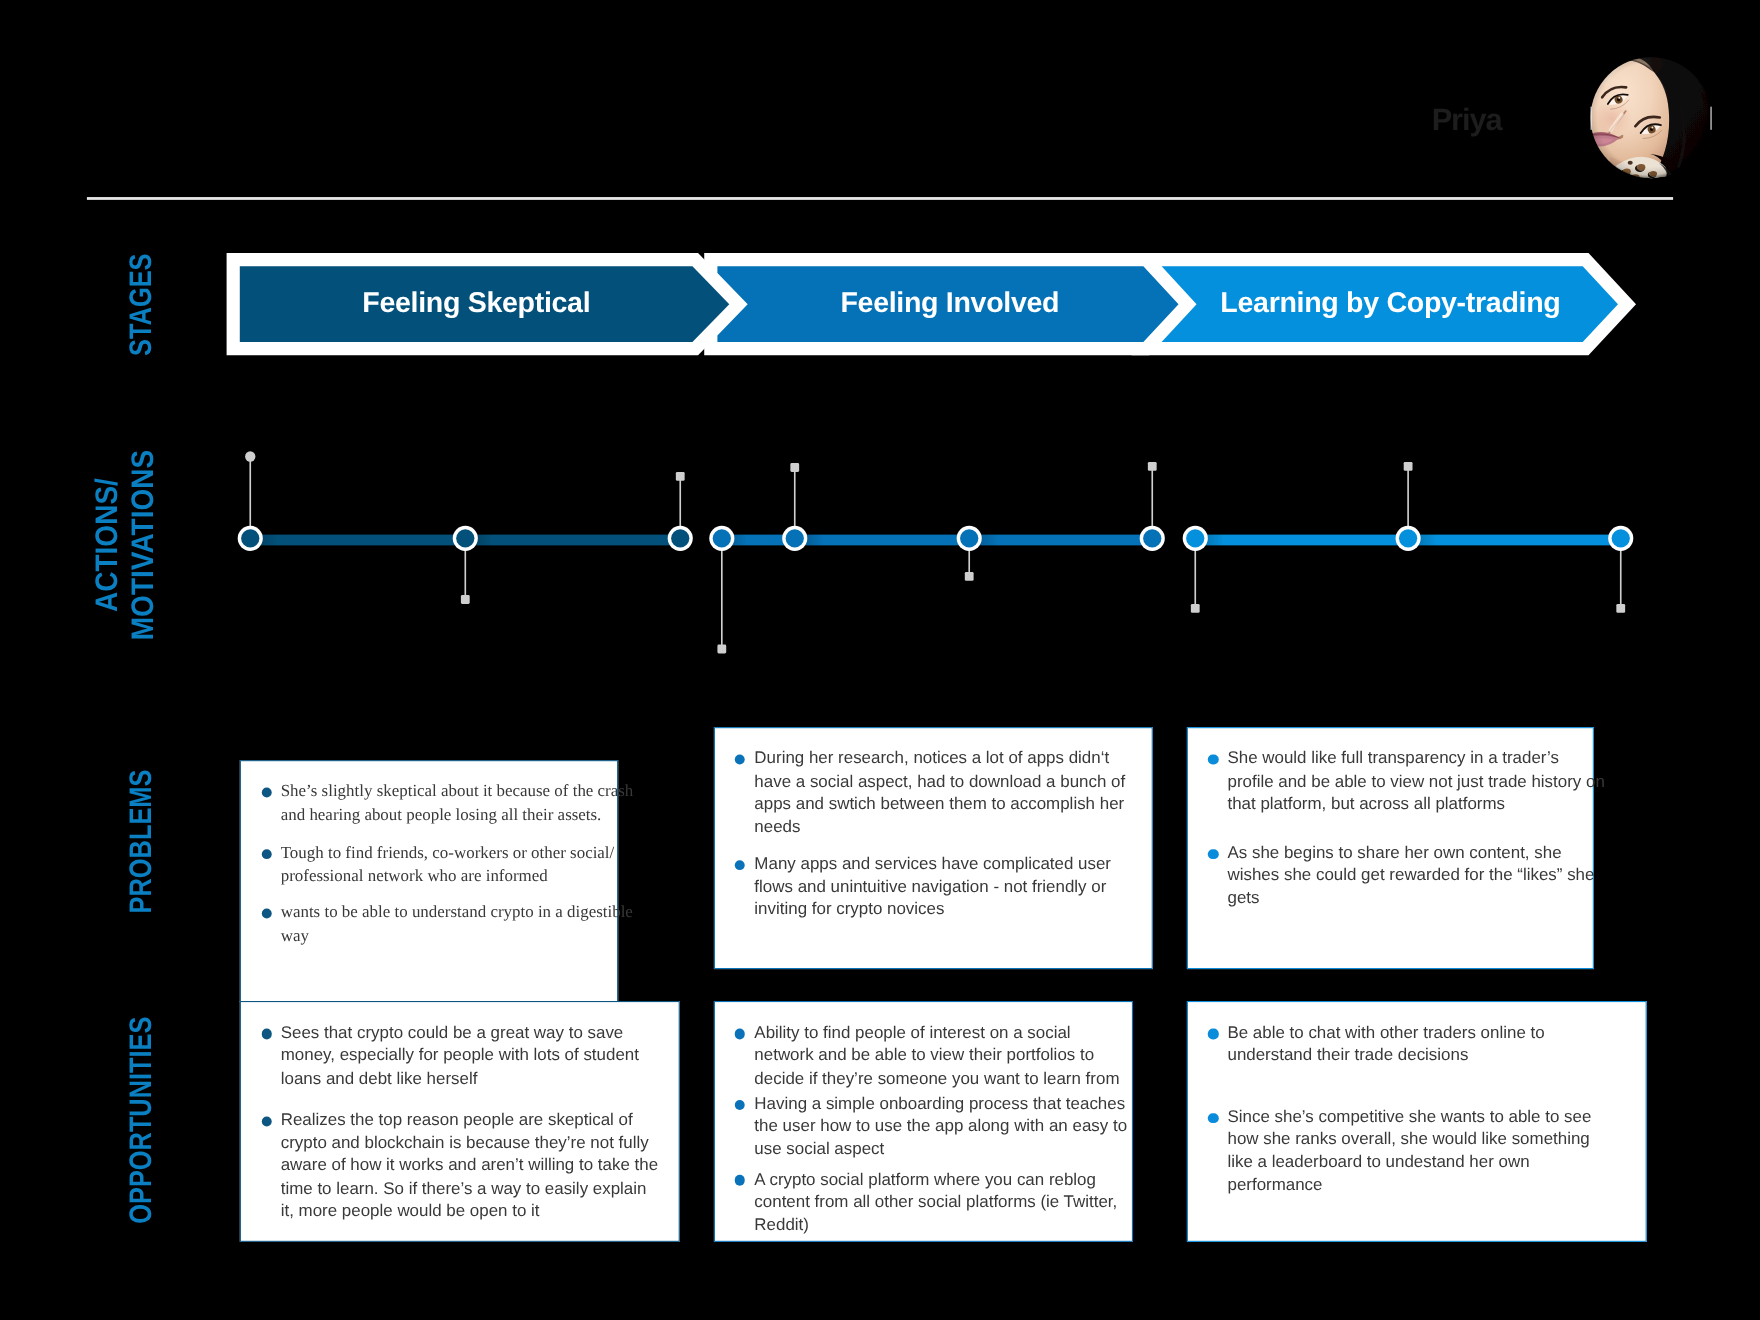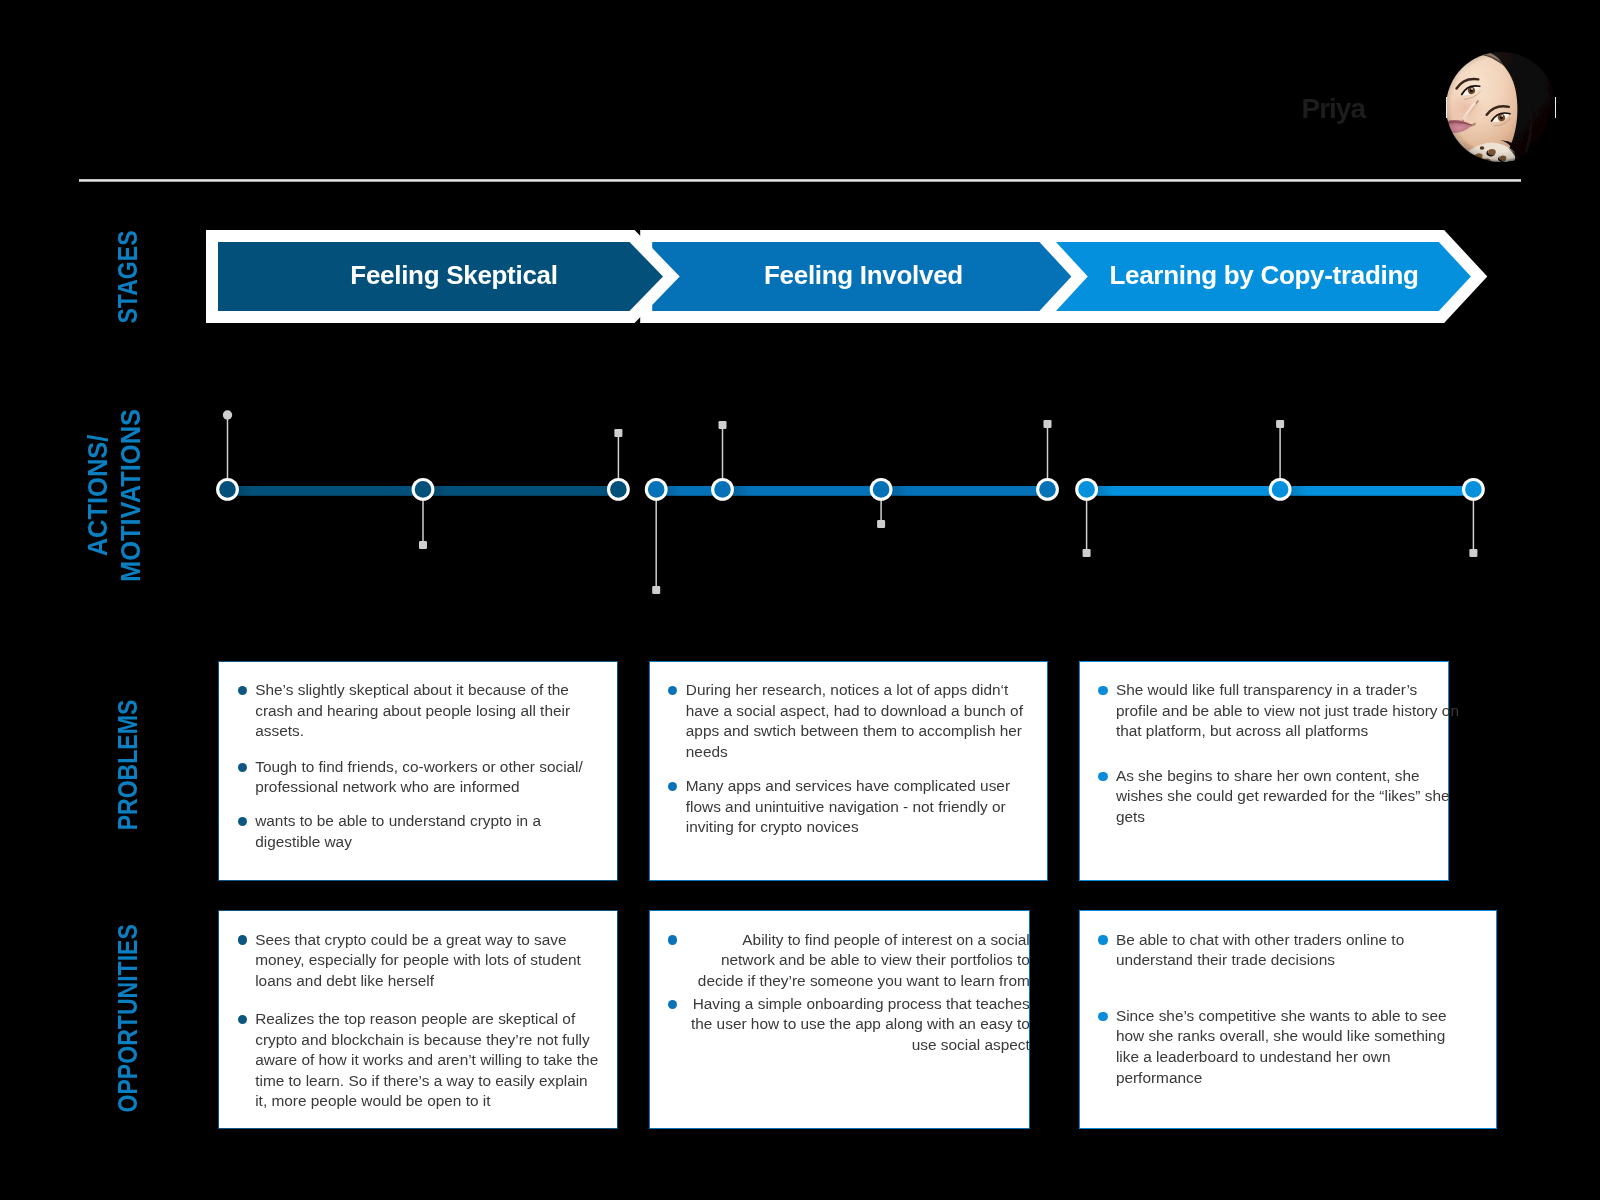--- a/index.html
+++ b/index.html
@@ -168,21 +168,21 @@
   <svg id="stage-band" viewBox="0 0 1600 1200">
 
     <path d="M206 230 H634.6 L679.7 276.5 L634.6 323 H206 Z" fill="#FFFFFF"></path>
     <path d="M640.2 230 H1044.6 L1087.8 276.5 L1044.6 323 H640.2 V299.6 L663.3 276.5 L640.2 253.4 Z" fill="#FFFFFF"></path>
     <path d="M1028.6 230 H1444.1 L1487.3 276.5 L1444.1 323 H1028.6 L1071.5 276.5 Z" fill="#FFFFFF"></path>
 
     <path d="M218 242 H629.5 L663 276.5 L629.5 311 H218 Z" fill="#03517B"></path>
     <path d="M652.2 242 H1039.4 L1071.4 276.5 L1039.4 311 H652.2 V304.9 L679.7 276.5 L652.2 248.1 Z" fill="#0571B6"></path>
     <path d="M1056 242 H1438.8 L1470.9 276.5 L1438.8 311 H1056 L1087.8 276.5 Z" fill="#0490DC"></path>
   </svg>
-  <div class="stage-label" style="left:264px;top:261.5px;width:380px;">Feeling Skeptical</div>
+  <div class="stage-label" style="left:243px;top:261.5px;width:380px;">Feeling Skeptical</div>
   <div class="stage-label" style="left:673.5px;top:261.5px;width:380px;">Feeling Involved</div>
   <div class="stage-label" style="left:1069px;top:261.5px;width:390px;">Learning by Copy-trading</div>
 
   <svg id="timeline" viewBox="0 0 1600 1200">
       <defs>
         <linearGradient id="tlg0" x1="0" x2="1">
           <stop offset="0" stop-color="#023c5b"></stop>
           <stop offset="0.1329923273657289" stop-color="#03517B"></stop>
           <stop offset="1" stop-color="#03517B"></stop>
         </linearGradient>
@@ -259,21 +259,21 @@
       <line x1="1280.1" y1="424" x2="1280.1" y2="489.4" stroke="#CFCFCF" stroke-width="1.5"></line>
       <rect x="1276.1" y="420" width="8" height="8" rx="1.2" fill="#CFCFCF"></rect>
       <circle cx="1280.1" cy="489.4" r="11.4" fill="#FFFFFF"></circle>
       <circle cx="1280.1" cy="489.4" r="8.3" fill="#0490DC"></circle>
       <line x1="1473.4" y1="489.4" x2="1473.4" y2="553" stroke="#CFCFCF" stroke-width="1.5"></line>
       <rect x="1469.4" y="549" width="8" height="8" rx="1.2" fill="#CFCFCF"></rect>
       <circle cx="1473.4" cy="489.4" r="11.4" fill="#FFFFFF"></circle>
       <circle cx="1473.4" cy="489.4" r="8.3" fill="#0490DC"></circle>
     </svg>
 
-  <div class="card" style="left:218px;top:661px;width:400px;height:219.5px;border:1.4px solid #0D5682;">
+  <div class="card" style="left:218px;top:691px;width:344px;height:219.5px;border:1.4px solid #0D5682;font-family:Liberation Serif, serif;">
     <div class="bullets">
       <div class="bi" style="margin-bottom: 14.7px;">
           <span class="dot" style="background:#0D5682"></span>
           <span class="txt">She’s slightly skeptical about it because of the crash and hearing about people losing all their assets.</span>
         </div>
       <div class="bi" style="margin-bottom: 13px;">
           <span class="dot" style="background:#0D5682"></span>
           <span class="txt">Tough to find friends, co-workers or other social/ professional network who are informed</span>
         </div>
       <div class="bi" style="margin-bottom: 0px;">
@@ -315,29 +315,33 @@
           <span class="dot" style="background:#0D5682"></span>
           <span class="txt">Sees that crypto could be a great way to save money, especially for people with lots of student loans and debt like herself</span>
         </div>
       <div class="bi" style="margin-bottom: 0px;">
           <span class="dot" style="background:#0D5682"></span>
           <span class="txt">Realizes the top reason people are skeptical of crypto and blockchain is because they’re not fully aware of how it works and aren’t willing to take the time to learn. So if there’s a way to easily explain it, more people would be open to it</span>
         </div>
     </div>
   </div>
 
-  <div class="card" style="left:648.6px;top:910.3px;width:381px;height:219.2px;border:1.4px solid #0A72B8;text-align:right;">
+  <div class="card" style="left:648.6px;top:910.3px;width:381px;height:219.2px;border:1.4px solid #0A72B8;">
     <div class="bullets">
       <div class="bi" style="margin-bottom: 2.5px;">
           <span class="dot" style="background:#0A72B8"></span>
           <span class="txt">Ability to find people of interest on a social network and be able to view their portfolios to decide if they’re someone you want to learn from</span>
         </div>
       <div class="bi" style="margin-bottom: 6.9px;">
           <span class="dot" style="background:#0A72B8"></span>
           <span class="txt">Having a simple onboarding process that teaches the user how to use the app along with an easy to use social aspect</span>
+        </div>
+      <div class="bi" style="margin-bottom: 0px;">
+          <span class="dot" style="background:#0A72B8"></span>
+          <span class="txt">A crypto social platform where you can reblog content from all other social platforms (ie Twitter, Reddit)</span>
         </div>
     </div>
   </div>
 
   <div class="card" style="left:1078.7px;top:910.3px;width:418px;height:219.2px;border:1.4px solid #0A8CDB;">
     <div class="bullets">
       <div class="bi" style="margin-bottom: 35px;">
           <span class="dot" style="background:#0A8CDB"></span>
           <span class="txt">Be able to chat with other traders online to understand their trade decisions</span>
         </div>

